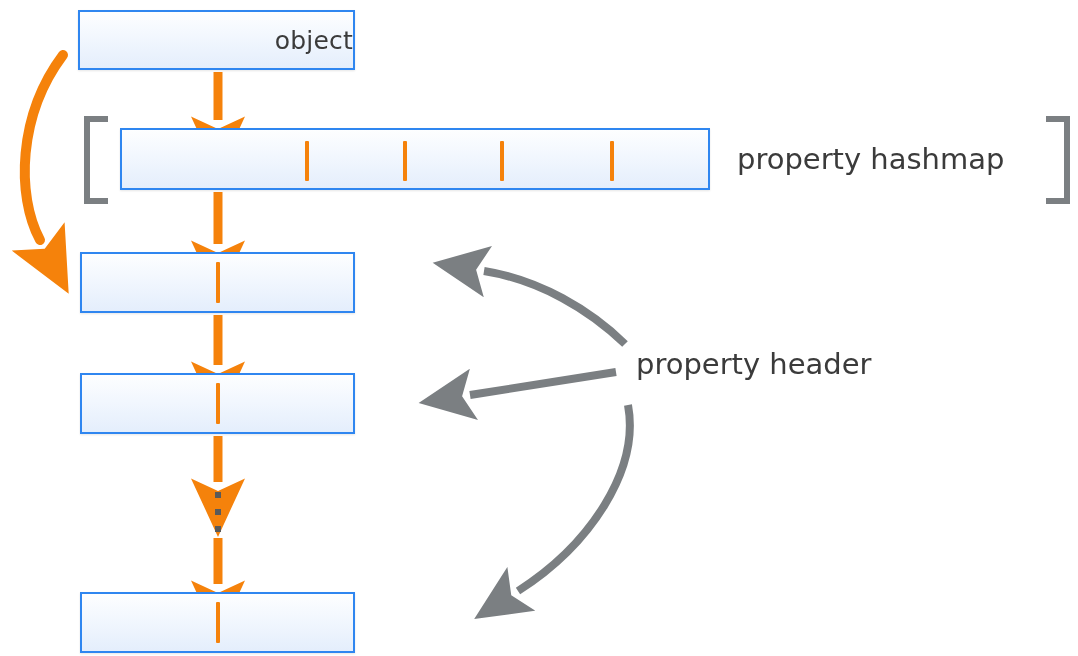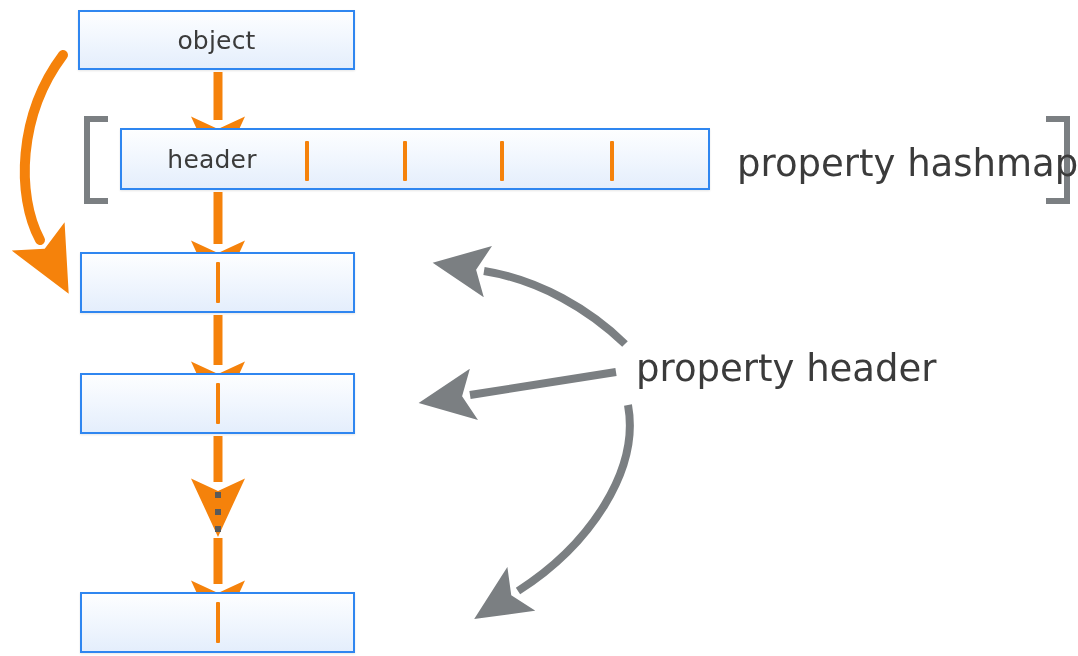--- a/index.html
+++ b/index.html
@@ -26,21 +26,21 @@
     pointer-events: none;
   }
   .box {
     position: absolute;
     box-sizing: border-box;
     border: 2px solid #2f86f0;
     background: linear-gradient(to bottom, #fdfeff 0%, #f2f7fe 45%, #e4eefc 100%);
     box-shadow: 0 1px 2px rgba(0,0,0,0.10);
     display: flex;
     align-items: center;
-    justify-content: center;
+    justify-content: flex-end;
   }
   .box-label {
     font-size: 25px;
     color: #3b3b3b;
     letter-spacing: 0.2px;
     line-height: 1;
     white-space: nowrap;
   }
   
   #object-box {
@@ -117,21 +117,21 @@
     border-right: none;
   }
   #bracket-right {
     left: 1046px;
     border-left: none;
   }
 
   
   .caption {
     position: absolute;
-    font-size: 37px;
+    font-size: 29px;
     color: #3b3b3b;
     line-height: 1;
     white-space: nowrap;
   }
   #hashmap-caption {
     left: 737px;
     top: 145px;
   }
   #pairs-caption {
     left: 636px;
@@ -173,21 +173,20 @@
   </svg>
 
   <div class="box" id="object-box">
     <span class="box-label">object</span>
   </div>
 
   <div class="bracket" id="bracket-left"></div>
   <div class="bracket" id="bracket-right"></div>
 
   <div class="box" id="hashmap-bar">
-    <span class="box-label">header</span>
     <span class="hash-tick" style="left:183px;"></span>
     <span class="hash-tick" style="left:281px;"></span>
     <span class="hash-tick" style="left:378px;"></span>
     <span class="hash-tick" style="left:488px;"></span>
   </div>
 
   <div class="caption" id="hashmap-caption">property hashmap</div>
 
   <div class="box pair-box" id="pair-box-0">
     <span class="pair-divider"></span>

